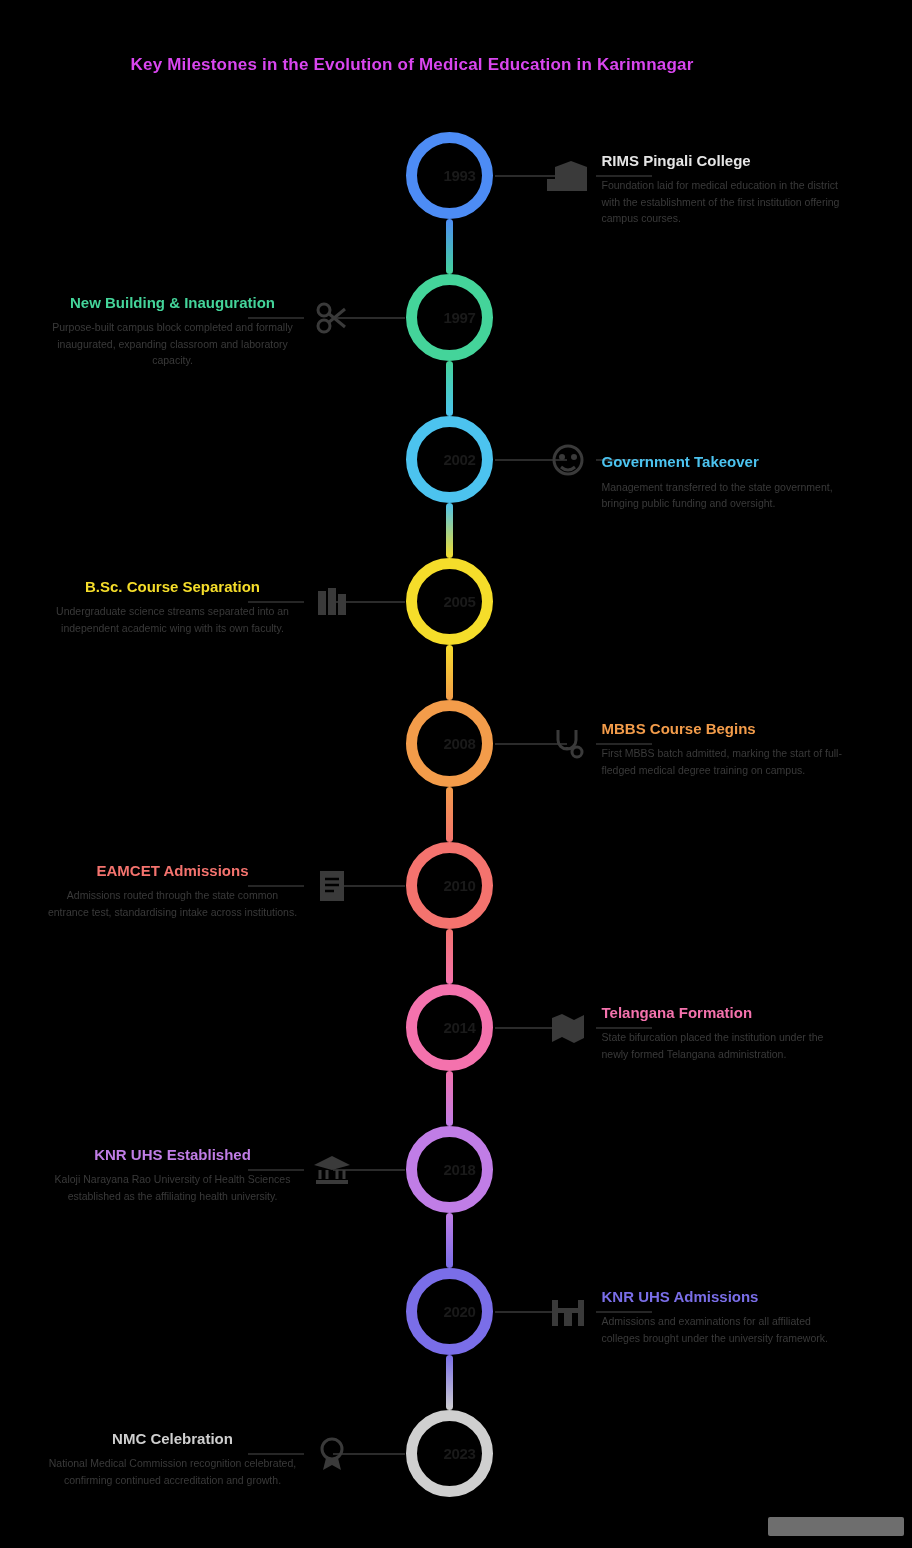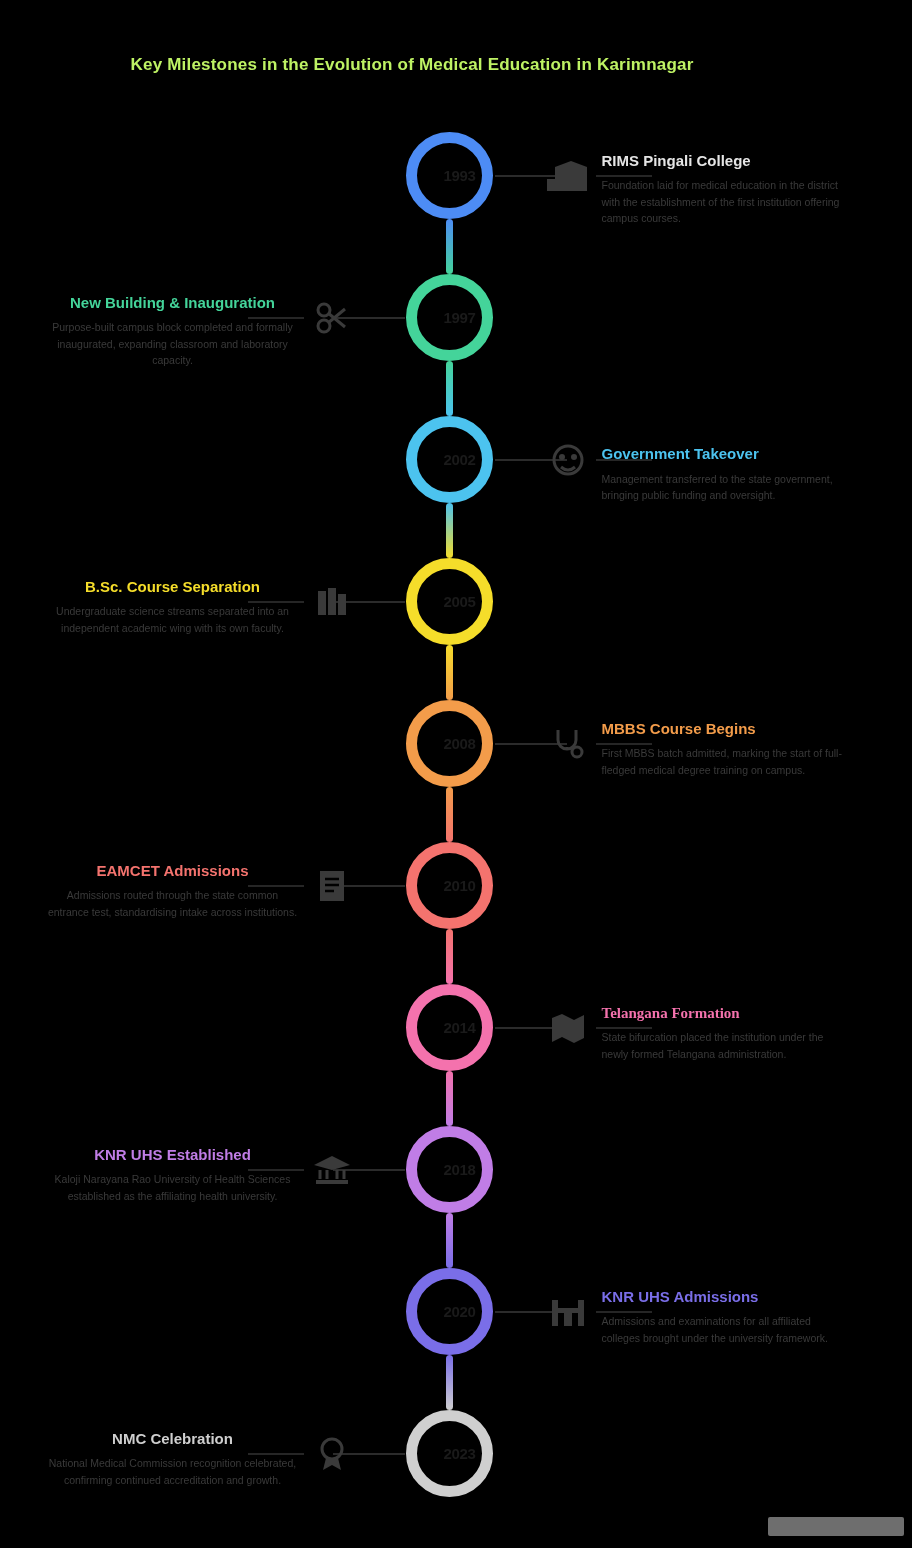--- a/index.html
+++ b/index.html
@@ -14,21 +14,21 @@
   }
 
   #page-title {
     position: absolute;
     top: 55px;
     left: 0;
     width: 824px;
     text-align: center;
     font-size: 17px;
     font-weight: bold;
-    color: #bef264;
+    color: #d946ef;
     letter-spacing: 0.2px;
     white-space: nowrap;
   }
 
   #timeline {
     position: absolute;
     top: 120px;
     left: 0;
     width: 912px;
     height: 1330px;
@@ -172,21 +172,21 @@
     <div class="conn" style="top: 338.5px; left: 494.5px; width: 72px;"></div>
     <div class="node-icon" style="top: 317.5px; left: 541.5px;">
       <svg width="36" height="34" viewBox="0 0 36 34">
         <circle cx="18" cy="17" r="14" fill="none" stroke="currentColor" stroke-width="3"></circle>
         <circle cx="12" cy="14" r="3" fill="currentColor"></circle>
         <circle cx="24" cy="14" r="3" fill="currentColor"></circle>
         <path d="M11 24 q7 6 14 0" stroke="currentColor" stroke-width="3" fill="none"></path>
       </svg>
     </div>
     <div class="stub" style="top: 338.5px; left: 595.5px; width: 56px;"></div>
-    <div class="content right" style="top: 325px; left: 601.5px;">
+    <div class="content right" style="top: 333px; left: 601.5px;">
       <div class="c-title" style="color: rgb(76, 195, 239);">Government Takeover</div>
       <div class="c-body">Management transferred to the state government, bringing public funding and oversight.</div>
     </div>
     <div class="node" style="top: 438px; border-color: rgb(245, 221, 42);">
       <span class="node-year">2005</span>
     </div>
     <div class="conn" style="top: 480.5px; left: 332.5px; width: 72px;"></div>
     <div class="node-icon" style="top: 459.5px; left: 305.5px;">
       <svg width="34" height="34" viewBox="0 0 34 34">
         <rect x="3" y="6" width="8" height="24" fill="currentColor"></rect>
@@ -234,21 +234,21 @@
       <span class="node-year">2014</span>
     </div>
     <div class="conn" style="top: 906.5px; left: 494.5px; width: 72px;"></div>
     <div class="node-icon" style="top: 885.5px; left: 541.5px;">
       <svg width="36" height="32" viewBox="0 0 36 32">
         <path d="M2 6 L12 2 L24 8 L34 3 L34 26 L24 31 L12 25 L2 30 Z" fill="currentColor"></path>
       </svg>
     </div>
     <div class="stub" style="top: 906.5px; left: 595.5px; width: 56px;"></div>
     <div class="content right" style="top: 883.5px; left: 601.5px;">
-      <div class="c-title" style="color: rgb(244, 114, 173); font-family: Liberation Serif, serif;">Telangana Formation</div>
+      <div class="c-title" style="color: rgb(244, 114, 173);">Telangana Formation</div>
       <div class="c-body">State bifurcation placed the institution under the newly formed Telangana administration.</div>
     </div>
     <div class="node" style="top: 1006px; border-color: rgb(192, 125, 230);">
       <span class="node-year">2018</span>
     </div>
     <div class="conn" style="top: 1048.5px; left: 332.5px; width: 72px;"></div>
     <div class="node-icon" style="top: 1027.5px; left: 305.5px;">
       <svg width="38" height="32" viewBox="0 0 38 32">
         <path d="M19 2 L37 11 L19 16 L1 11 Z" fill="currentColor"></path>
         <path d="M7 16v9M14 16v9M24 16v9M31 16v9" stroke="currentColor" stroke-width="3"></path>

